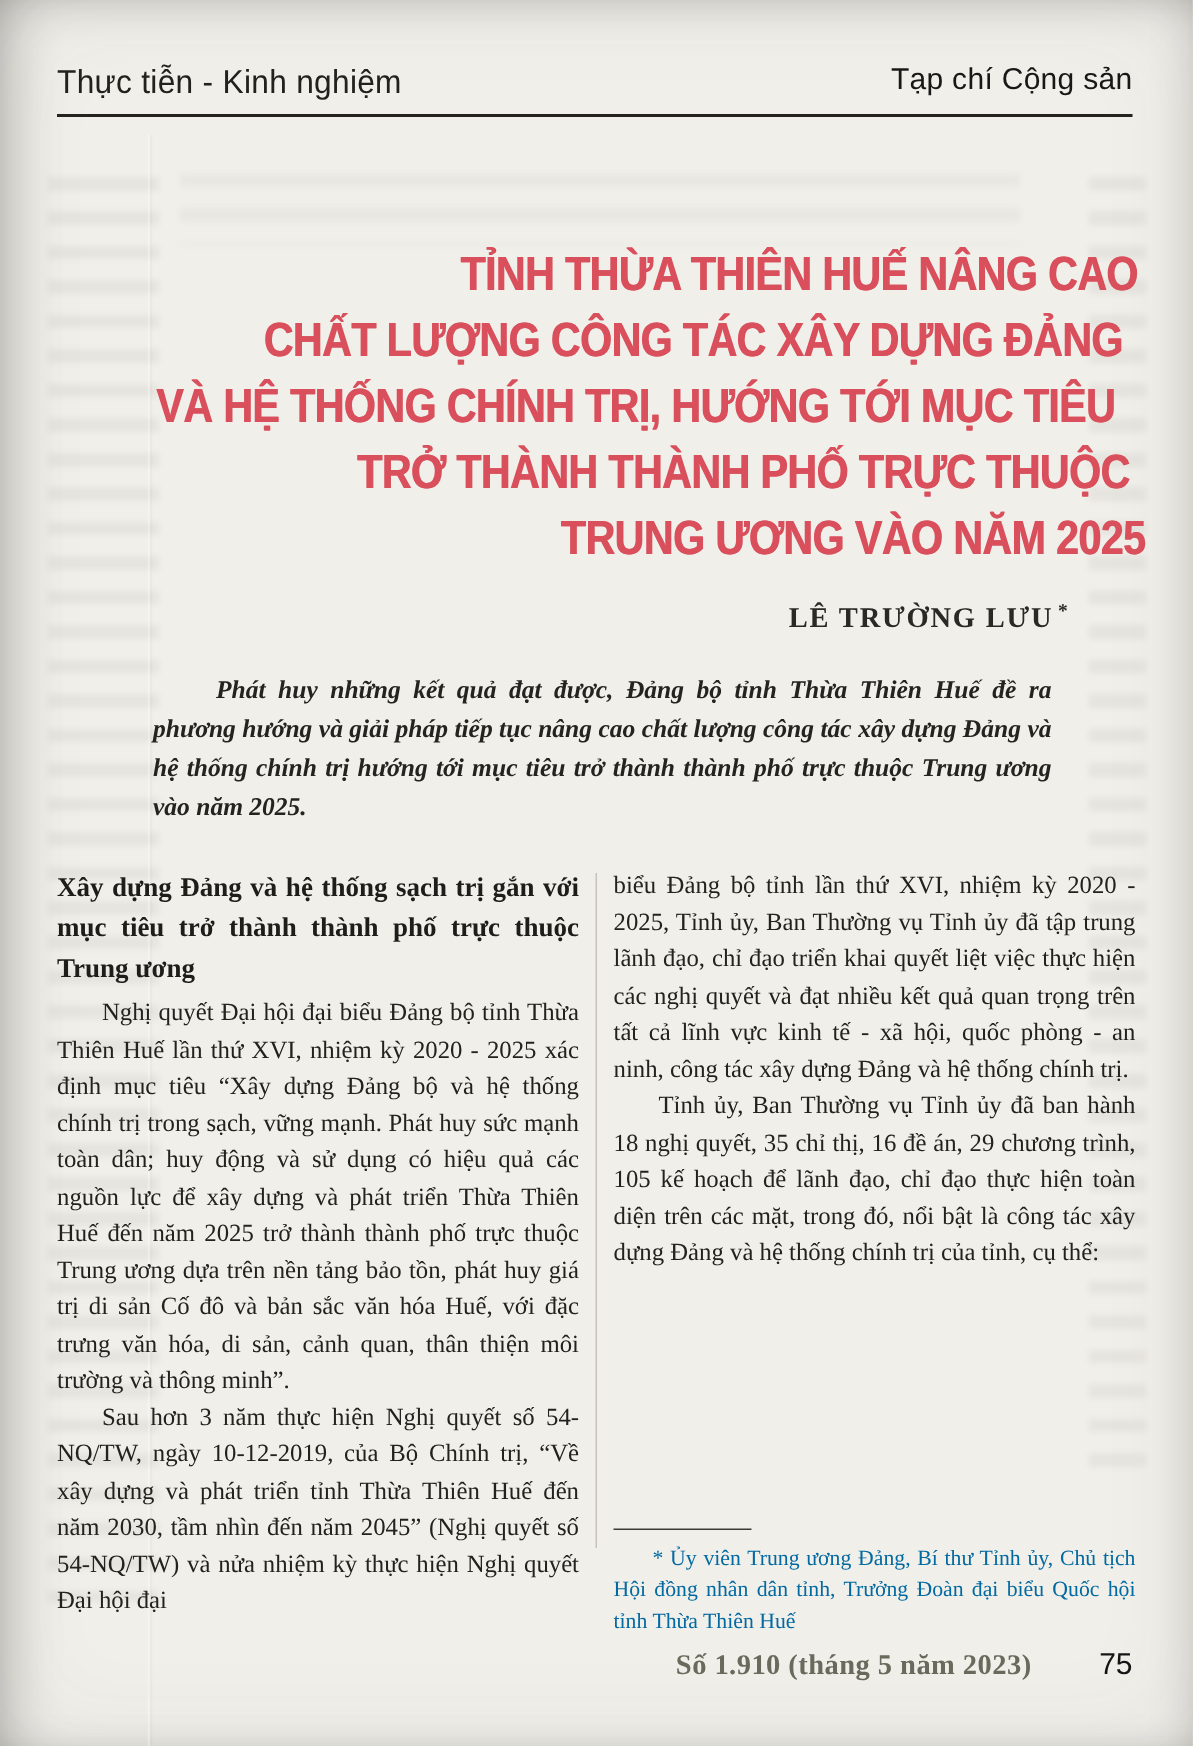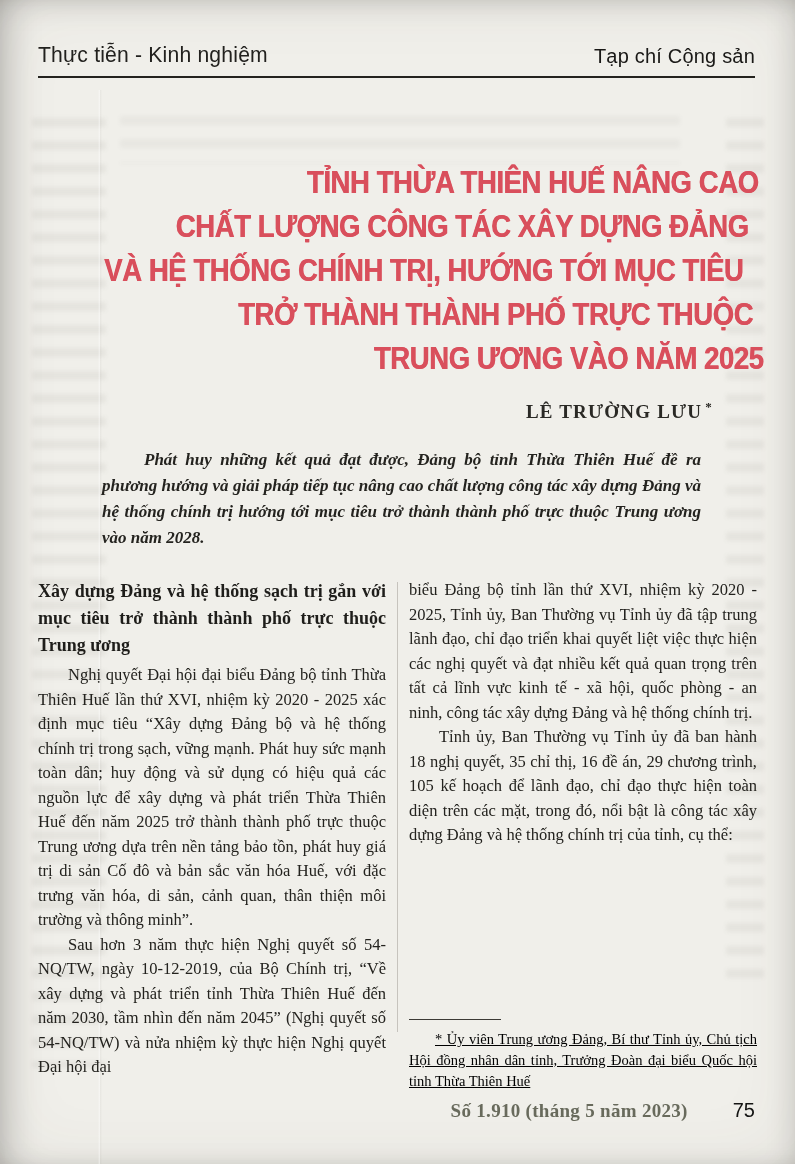--- a/index.html
+++ b/index.html
@@ -41,21 +41,20 @@
       rgba(255,255,255,0.7) 35%, rgba(60,55,45,0.08) 65%, transparent);
     opacity: 0.6;
     pointer-events: none;
   }
 
   .header {
     position: absolute;
     left: 38px; right: 40px; top: 42px;
     display: flex;
     justify-content: space-between;
-    align-items: flex-end;
   }
   .section-label {
     font-family: "Liberation Sans", "DejaVu Sans", sans-serif;
     font-size: 22px;
     letter-spacing: 0.2px;
     color: #22211e;
     transform: scaleX(0.96);
     transform-origin: left bottom;
   }
   .magazine {
@@ -156,22 +155,21 @@
     width: 92px;
     border-top: 1.5px solid #3c3a35;
     margin-bottom: 9px;
   }
   .footnote {
     margin: 0;
     font-size: 14.5px;
     line-height: 21px;
     text-align: justify;
     text-indent: 26px;
-    color: #000000;
-    text-decoration: underline;
+    color: #0369a1;
   }
 
   .footer {
     position: absolute;
     right: 40px; top: 1099px;
     display: flex;
     align-items: baseline;
     gap: 12px;
   }
   .issue {
@@ -207,21 +205,21 @@
   <h1 class="title">
     <span class="title-line">TỈNH THỪA THIÊN HUẾ NÂNG CAO</span>
     <span class="title-line">CHẤT LƯỢNG CÔNG TÁC XÂY DỰNG ĐẢNG</span>
     <span class="title-line">VÀ HỆ THỐNG CHÍNH TRỊ, HƯỚNG TỚI MỤC TIÊU</span>
     <span class="title-line">TRỞ THÀNH THÀNH PHỐ TRỰC THUỘC</span>
     <span class="title-line">TRUNG ƯƠNG VÀO NĂM 2025</span>
   </h1>
 
   <div class="author"><span>LÊ TRƯỜNG LƯU</span><sup>*</sup></div>
 
-  <p class="abstract">Phát huy những kết quả đạt được, Đảng bộ tỉnh Thừa Thiên Huế đề ra phương hướng và giải pháp tiếp tục nâng cao chất lượng công tác xây dựng Đảng và hệ thống chính trị hướng tới mục tiêu trở thành thành phố trực thuộc Trung ương vào năm 2028.</p>
+  <p class="abstract">Phát huy những kết quả đạt được, Đảng bộ tỉnh Thừa Thiên Huế đề ra phương hướng và giải pháp tiếp tục nâng cao chất lượng công tác xây dựng Đảng và hệ thống chính trị hướng tới mục tiêu trở thành thành phố trực thuộc Trung ương vào năm 2025.</p>
 
   <div class="columns">
     <div class="col col-left">
       <h2 class="col-heading">Xây dựng Đảng và hệ thống sạch trị gắn với mục tiêu trở thành thành phố trực thuộc Trung ương</h2>
       <p class="para indent">Nghị quyết Đại hội đại biểu Đảng bộ tỉnh Thừa Thiên Huế lần thứ XVI, nhiệm kỳ 2020 - 2025 xác định mục tiêu “Xây dựng Đảng bộ và hệ thống chính trị trong sạch, vững mạnh. Phát huy sức mạnh toàn dân; huy động và sử dụng có hiệu quả các nguồn lực để xây dựng và phát triển Thừa Thiên Huế đến năm 2025 trở thành thành phố trực thuộc Trung ương dựa trên nền tảng bảo tồn, phát huy giá trị di sản Cố đô và bản sắc văn hóa Huế, với đặc trưng văn hóa, di sản, cảnh quan, thân thiện môi trường và thông minh”.</p>
       <p class="para indent">Sau hơn 3 năm thực hiện Nghị quyết số 54-NQ/TW, ngày 10-12-2019, của Bộ Chính trị, “Về xây dựng và phát triển tỉnh Thừa Thiên Huế đến năm 2030, tầm nhìn đến năm 2045” (Nghị quyết số 54-NQ/TW) và nửa nhiệm kỳ thực hiện Nghị quyết Đại hội đại</p>
     </div>
     <div class="col-divider"></div>
     <div class="col col-right">
       <p class="para">biểu Đảng bộ tỉnh lần thứ XVI, nhiệm kỳ 2020 - 2025, Tỉnh ủy, Ban Thường vụ Tỉnh ủy đã tập trung lãnh đạo, chỉ đạo triển khai quyết liệt việc thực hiện các nghị quyết và đạt nhiều kết quả quan trọng trên tất cả lĩnh vực kinh tế - xã hội, quốc phòng -  an ninh, công tác xây dựng Đảng và hệ thống chính trị.</p>

